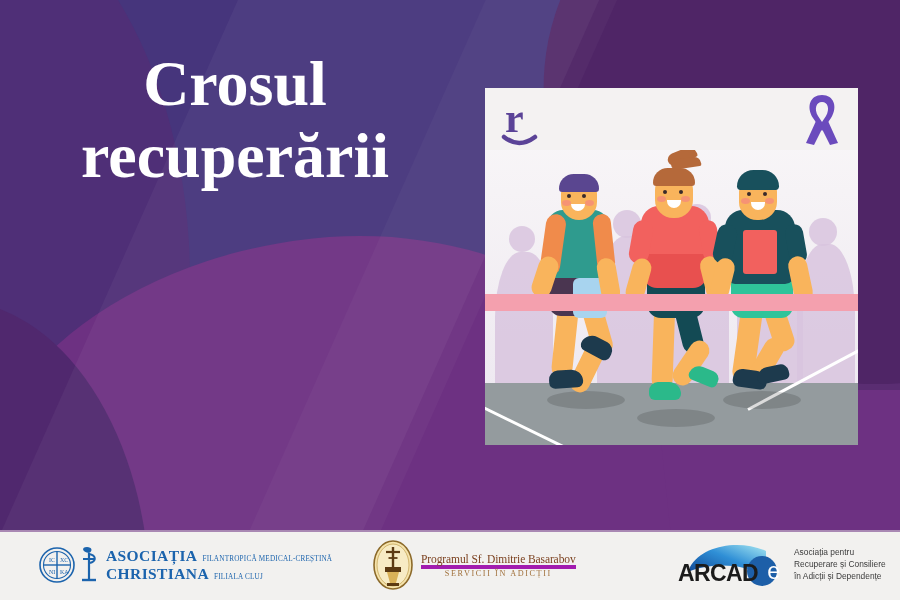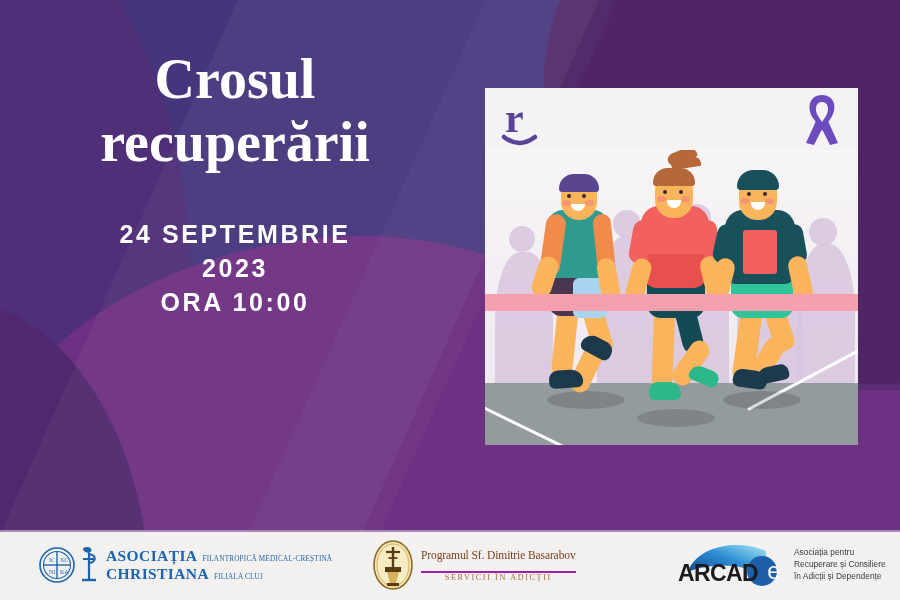--- a/index.html
+++ b/index.html
@@ -55,21 +55,21 @@
 
   
   .left-col{
     position:absolute;left:0;top:0;width:470px;height:530px;
     display:flex;flex-direction:column;align-items:center;
     padding-top:48px;box-sizing:border-box;
   }
   .title{
     font-family:"Liberation Serif", serif;
     font-weight:bold;color:#ffffff;
-    font-size:56px;line-height:1.12;text-align:center;
+    font-size:64px;line-height:1.12;text-align:center;
     margin:0;letter-spacing:0px;
   }
   .title .l2{display:block;}
   .date-block{
     margin-top:44px;text-align:center;color:#ffffff;
     font-size:25px;font-weight:bold;letter-spacing:2.6px;line-height:1.36;
   }
   .date-block span{display:block;}
   .deadline-block{
     margin-top:36px;text-align:center;color:#ffffff;
@@ -127,21 +127,21 @@
     font-size:15.5px;letter-spacing:.4px;color:#1c64ad;
   }
   .chr-small{
     font-family:"Liberation Serif", serif;font-size:7.2px;
     letter-spacing:.2px;margin-left:5px;color:#1c64ad;
     text-transform:uppercase;
   }
   .sfd-text{margin-left:7px;}
   .sfd-line1{
     font-family:"Liberation Serif", serif;font-size:11.5px;color:#7a3f1d;
-    letter-spacing:-.1px;border-bottom:2px solid #a21caf;padding-bottom:10px;
+    letter-spacing:-.1px;border-bottom:4px solid #a21caf;padding-bottom:0;
   }
   .sfd-line2{
     font-family:"Liberation Serif", serif;font-size:8.2px;color:#a0703a;
     letter-spacing:1.6px;text-align:center;margin-top:0;
   }
   .arc-wrap{display:flex;align-items:center;}
   .arc-mark{position:relative;width:108px;height:48px;}
   .arc-word{
     position:absolute;left:0;bottom:2px;font-size:23px;font-weight:bold;
     color:#1b1b1b;letter-spacing:-.6px;font-family:"Liberation Sans", sans-serif;
@@ -169,25 +169,20 @@
     <div class="bg-diag2"></div>
   </div>
 
   <div class="left-col">
 
     <h1 class="title">
       <span class="l1">Crosul</span>
       <span class="l2">recuperării</span>
     </h1>
 
-    <div class="date-block">
-      <span>24 SEPTEMBRIE</span>
-      <span>2023</span>
-      <span>ORA 10:00</span>
-    </div>
 
   </div>
 
   <div class="panel">
 
     <div class="scene">
       <div class="scene-bg"></div>
 
       <div class="crowd">
         <div class="ghost-head" style="left:24px;top:56px;width:26px;height:26px;"></div>

